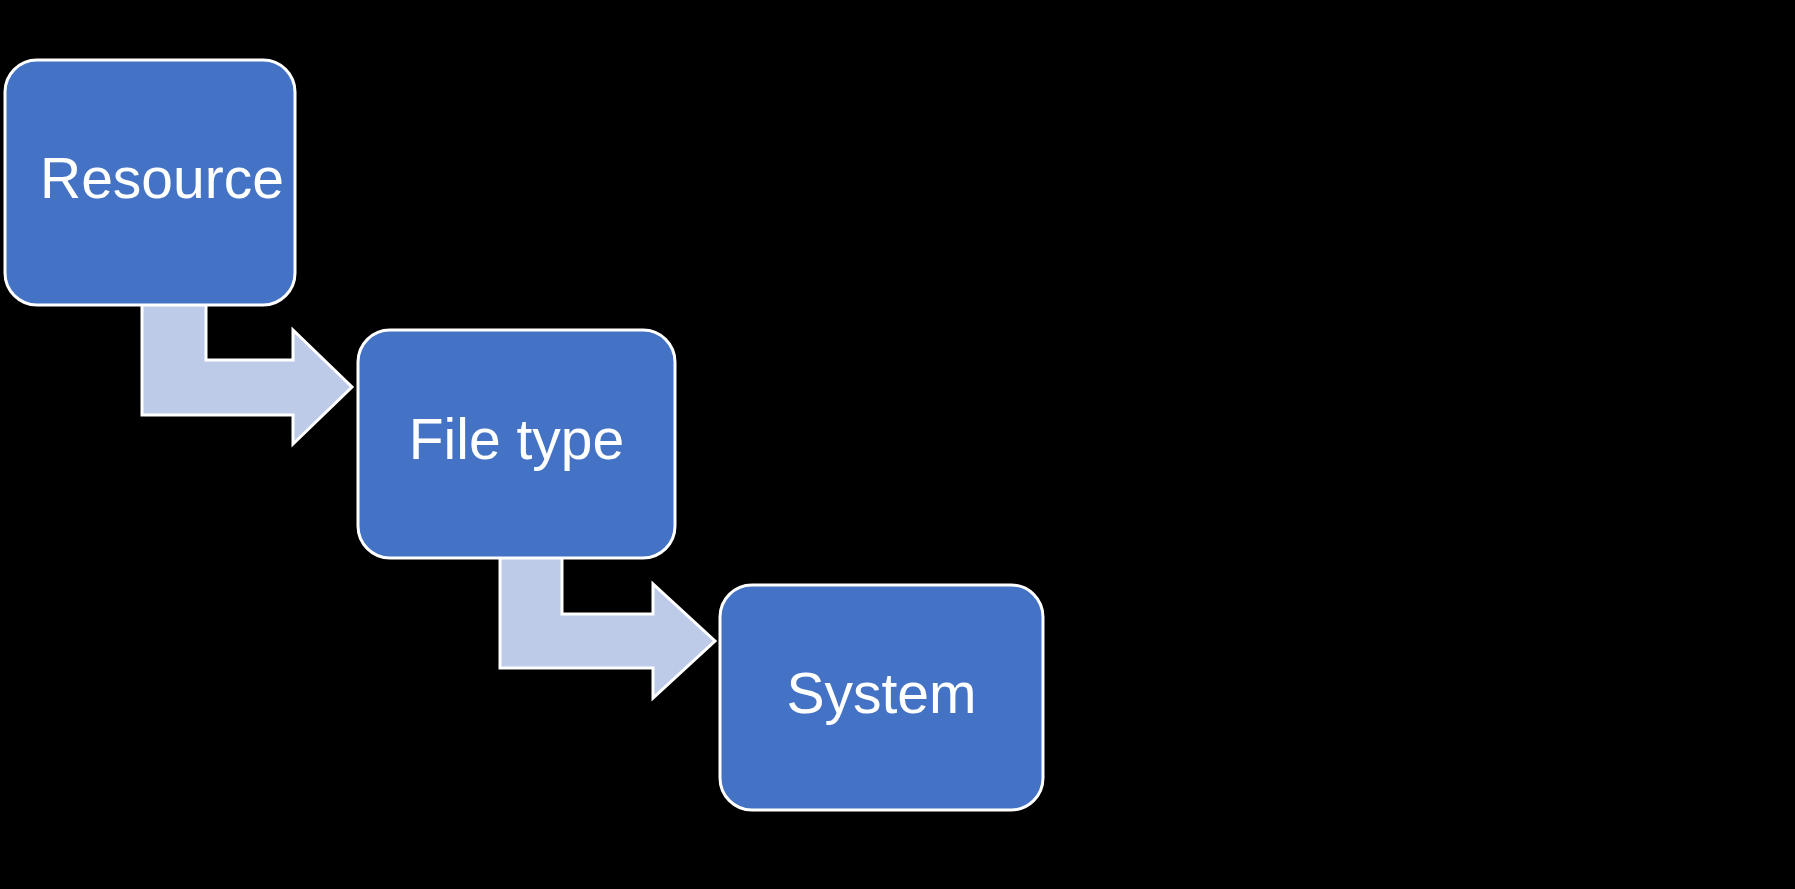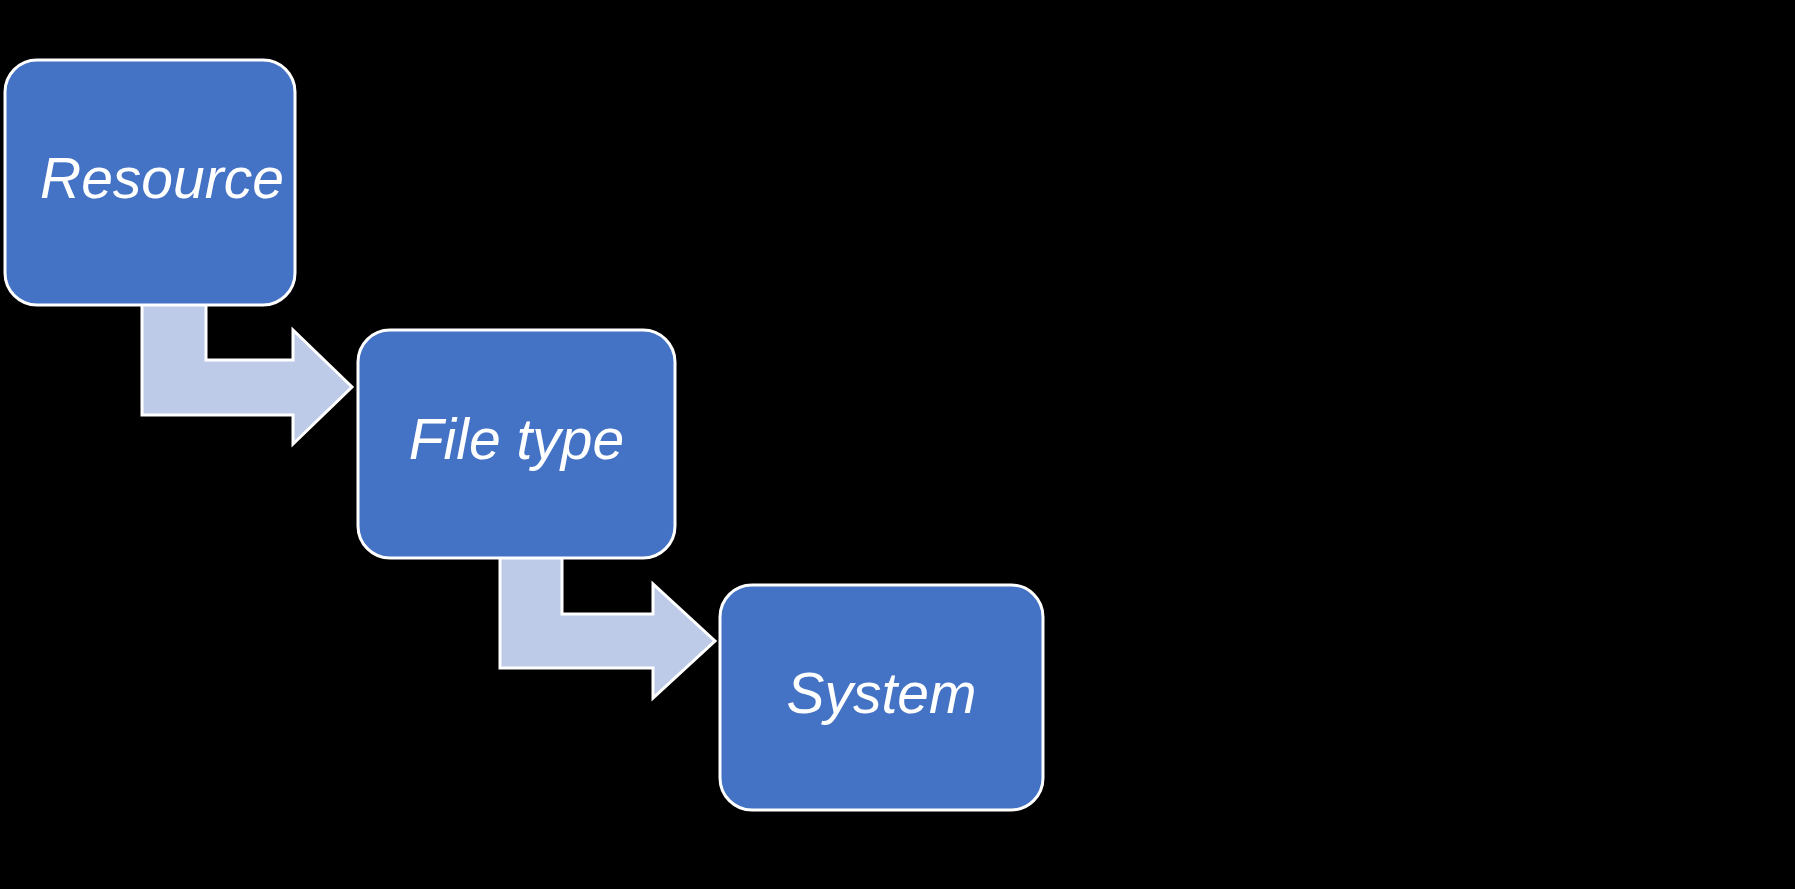--- a/index.html
+++ b/index.html
@@ -10,21 +10,20 @@
   }
   body {
     font-family: "Liberation Sans", sans-serif;
   }
   #canvas {
     position: relative;
     width: 1795px;
     height: 889px;
     background: #000000;
     overflow: hidden;
-    font-style: italic;
   }
   #diagram-svg {
     position: absolute;
     left: 0;
     top: 0;
     width: 1795px;
     height: 889px;
     display: block;
   }
   .node-label {

